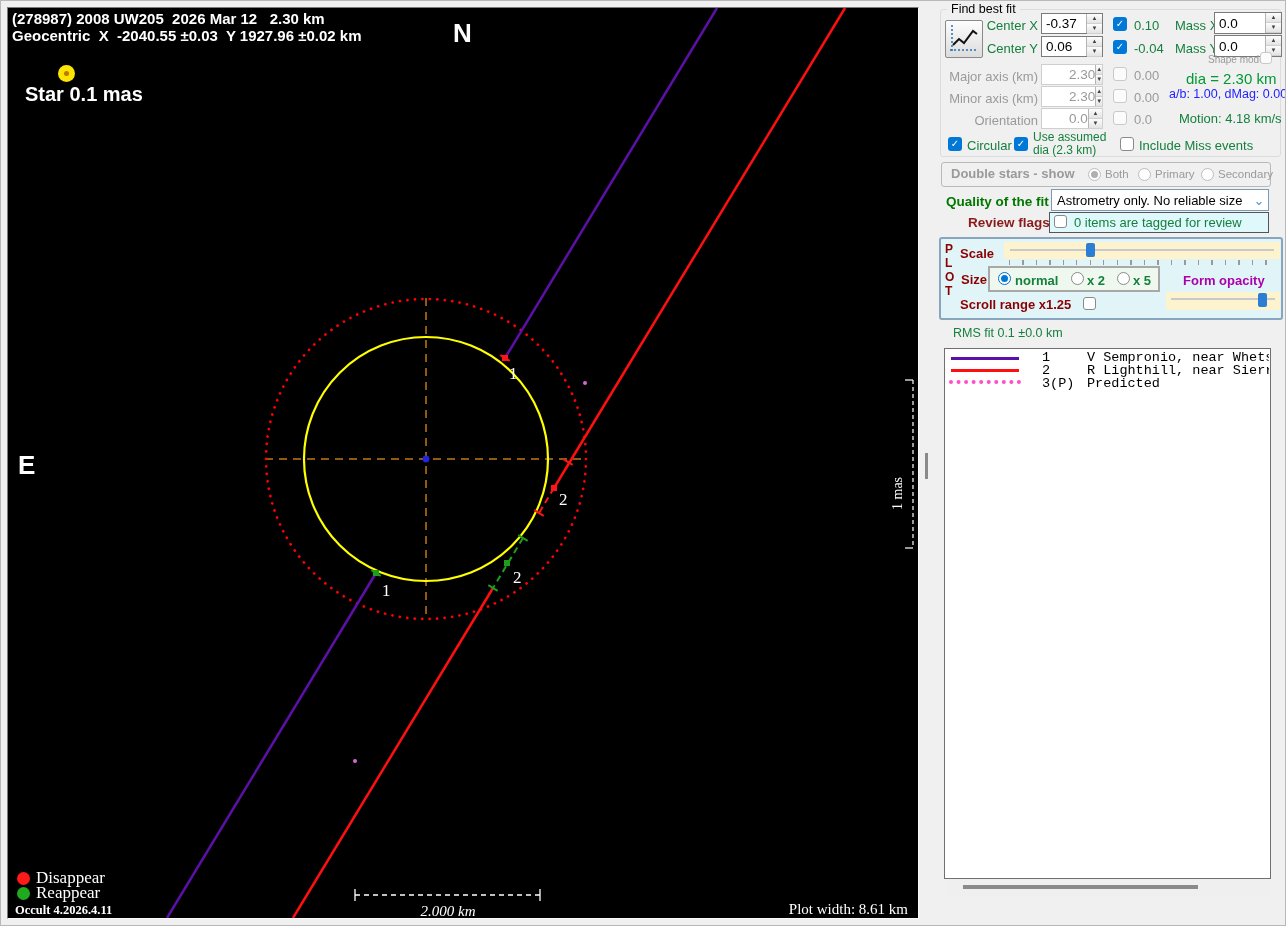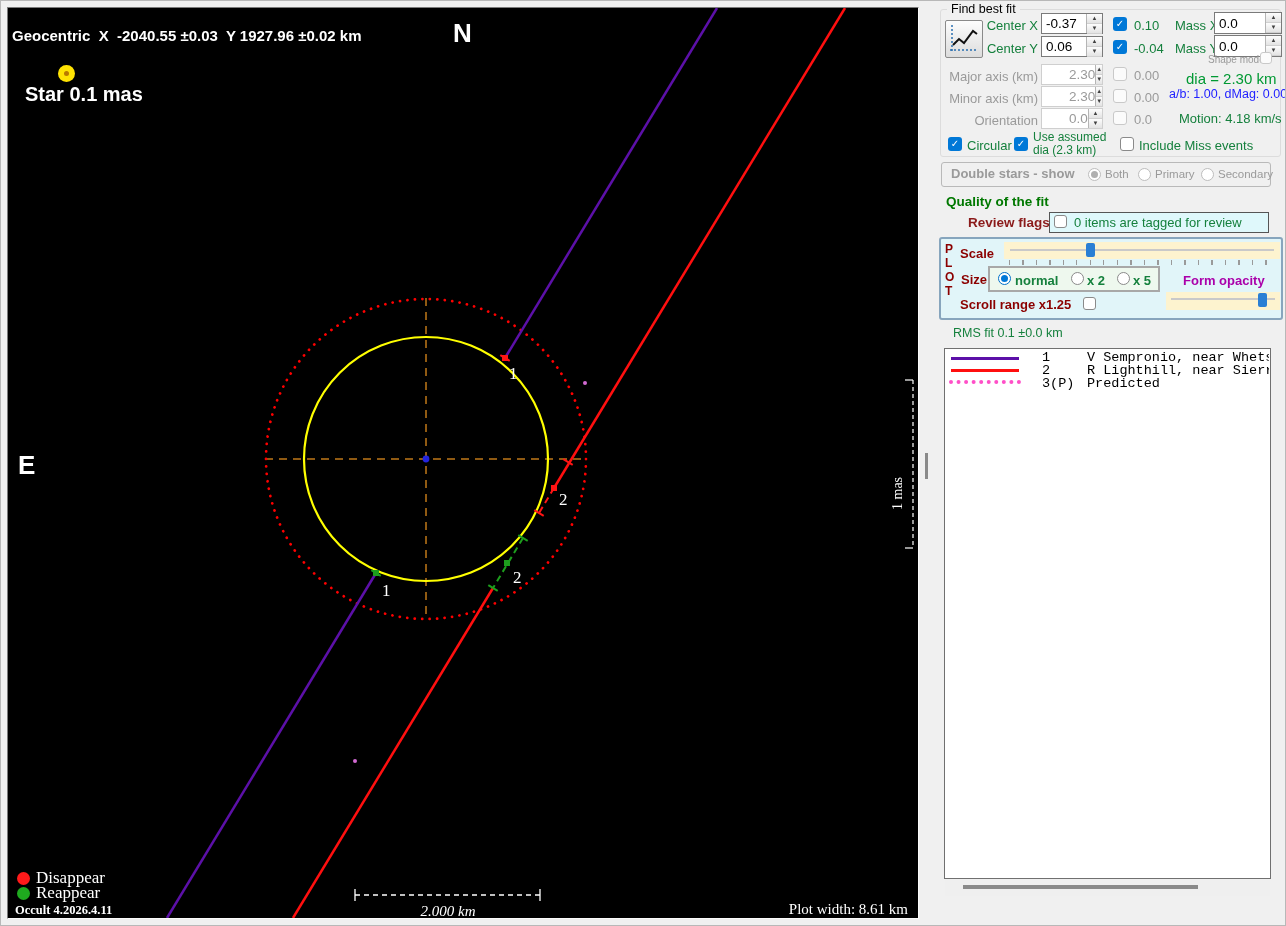--- a/index.html
+++ b/index.html
@@ -101,20 +101,21 @@
         <circle cx="577" cy="375" r="2" fill="#d26ad2"></circle>
         <circle cx="347" cy="753" r="2" fill="#d26ad2"></circle>
         <line x1="905" y1="372" x2="905" y2="540" stroke="#fff" stroke-width="1.2" stroke-dasharray="4 3"></line>
         <line x1="897" y1="372" x2="905" y2="372" stroke="#fff" stroke-width="1.2"></line>
         <line x1="897" y1="540" x2="905" y2="540" stroke="#fff" stroke-width="1.2"></line>
         <line x1="347" y1="887" x2="532" y2="887" stroke="#fff" stroke-width="1.3" stroke-dasharray="5 4"></line>
         <line x1="347" y1="881" x2="347" y2="893" stroke="#fff" stroke-width="1.3"></line>
         <line x1="532" y1="881" x2="532" y2="893" stroke="#fff" stroke-width="1.3"></line>
       </svg>
 
+    <div class="plot-text ptitle pre" style="left:4px;top:2px">(278987) 2008 UW205  2026 Mar 12   2.30 km</div>
     <div class="plot-text ptitle pre" style="left:4px;top:19px">Geocentric  X  -2040.55 ±0.03  Y 1927.96 ±0.02 km</div>
 
     <div class="plot-text dir" style="left:445px;top:10px">N</div>
     <div class="plot-text dir" style="left:10px;top:442px">E</div>
 
     <div class="star-outer" style="left:50px;top:57px">
       <div class="star-inner"></div>
     </div>
     <div class="plot-text" style="left:17px;top:75px;font-weight:bold;font-size:20px">Star 0.1 mas</div>
 
@@ -237,20 +238,24 @@
   <div class="radio disr" style="left:1137px;top:167px">
       <div class="dot"></div>
     </div>
   <div class="lbl dis" style="left:1154px;top:167px;font-size:11.5px">Primary</div>
   <div class="radio disr" style="left:1200px;top:167px">
       <div class="dot"></div>
     </div>
   <div class="lbl dis" style="left:1217px;top:167px;font-size:11.5px">Secondary</div>
 
   <div class="lbl" style="left:945px;top:193px;font-weight:bold;font-size:13.5px;color:#007800">Quality of the fit</div>
+  <div class="combo" style="left:1050px;top:188px;width:218px;height:22px">
+    <div class="txt">Astrometry only. No reliable size</div>
+    <div class="chev">⌄</div>
+  </div>
 
   <div class="lbl" style="left:967px;top:214px;font-weight:bold;font-size:13.5px;color:#8b1a1a">Review flags</div>
   <div class="abs" style="left:1048px;top:211px;width:220px;height:21px;background:#dff8fb;border:1px solid #555;box-sizing:border-box"></div>
   <div class="cb offbox" style="left:1053px;top:214px;width:13px;height:13px"></div>
   <div class="lbl" style="left:1073px;top:214px">0 items are tagged for review</div>
 
   <div class="plotpanel" style="left:938px;top:236px;width:344px;height:83px"></div>
   <div class="lbl dr" style="left:944px;top:241px;font-size:12px">P</div>
   <div class="lbl dr" style="left:944px;top:255px;font-size:12px">L</div>
   <div class="lbl dr" style="left:944px;top:269px;font-size:12px">O</div>

